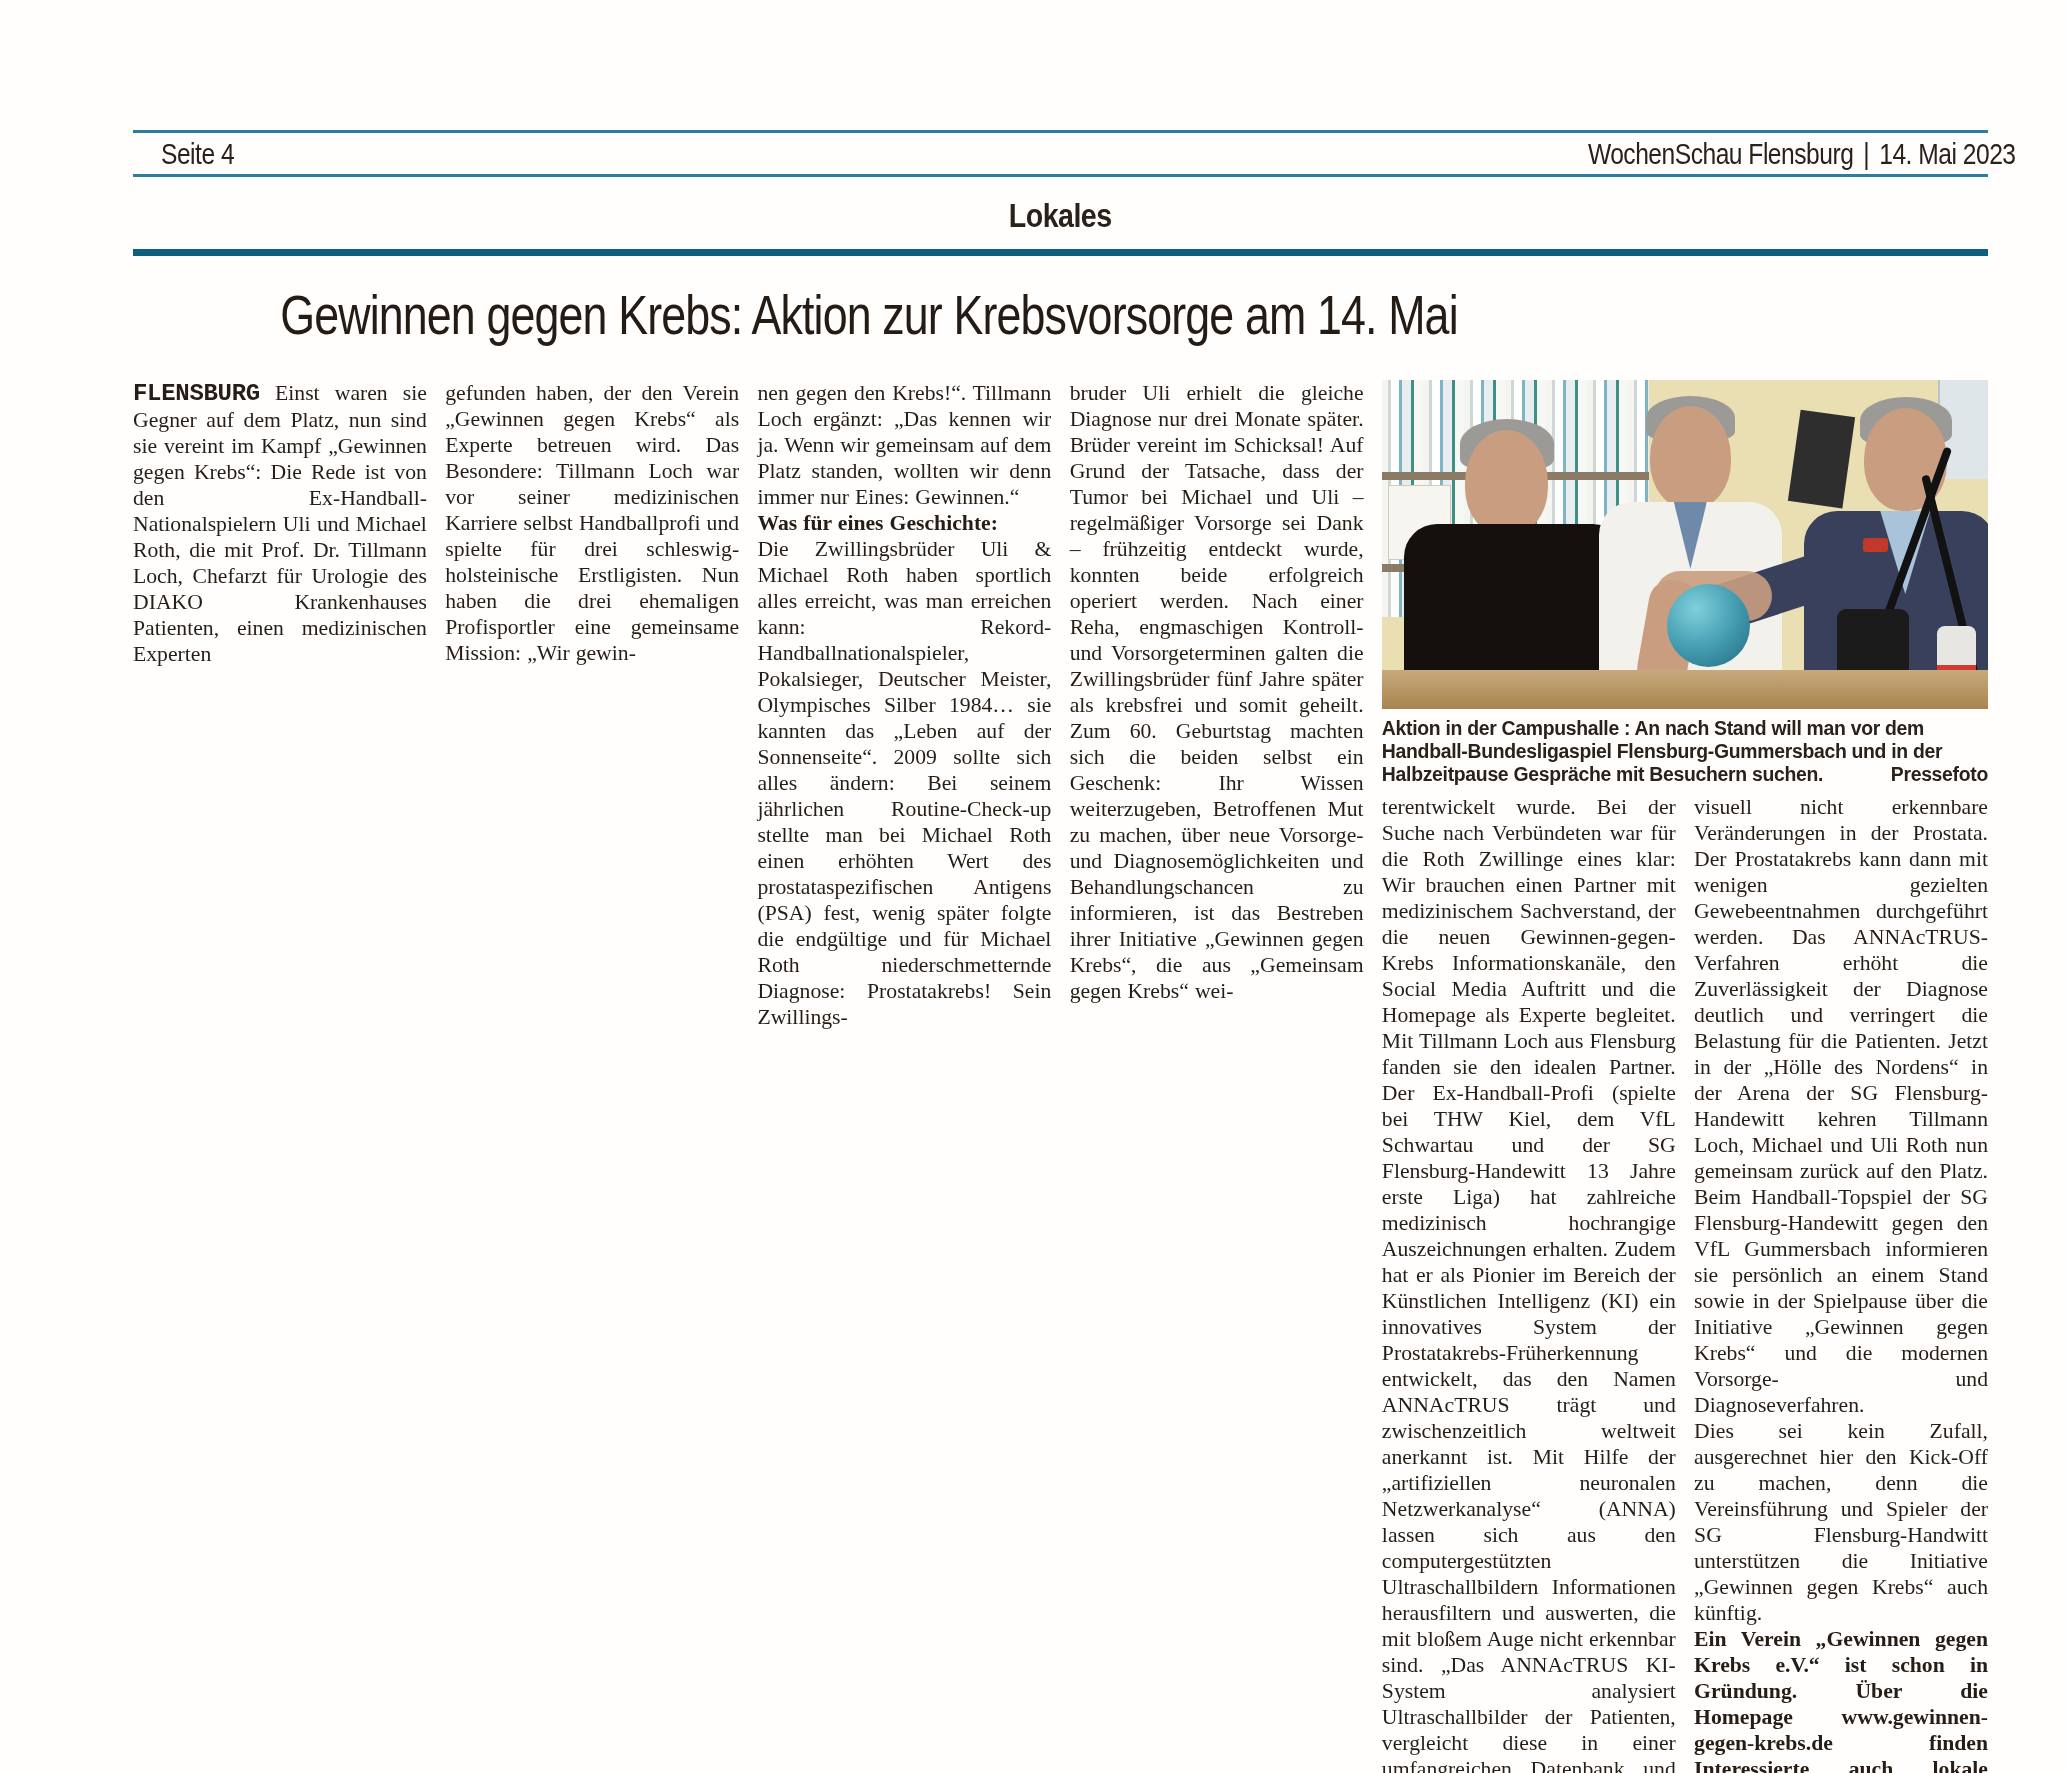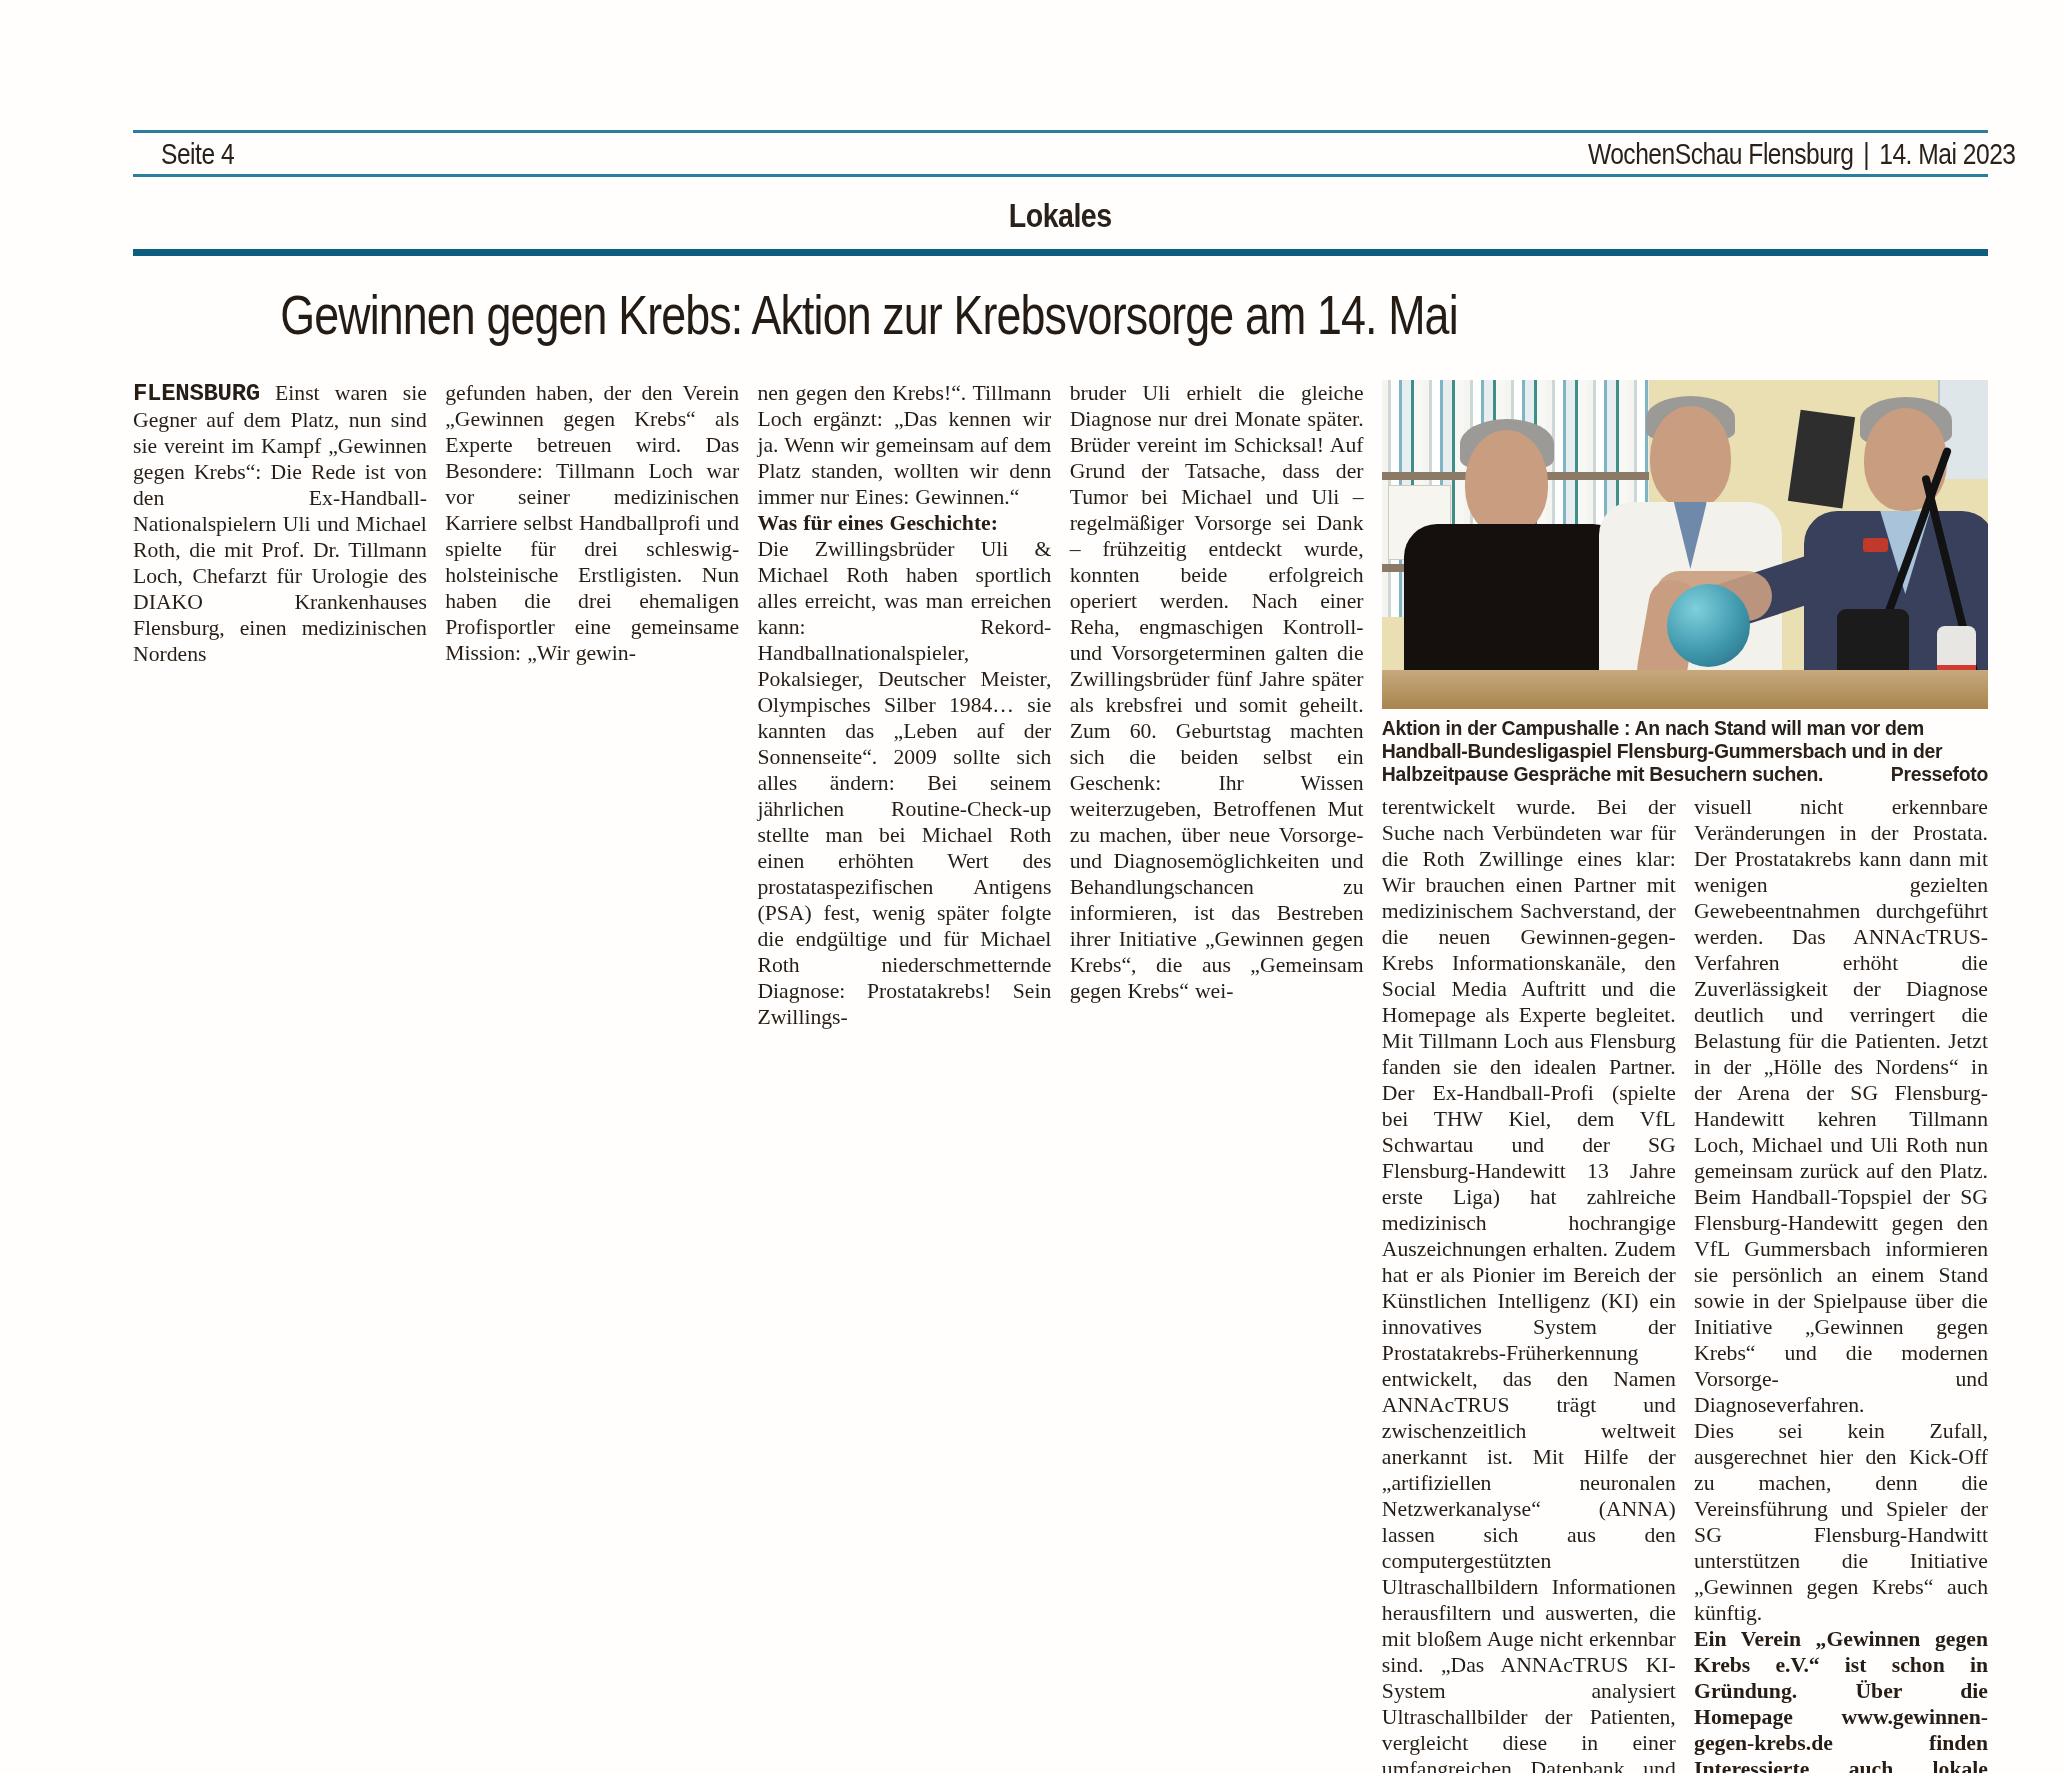--- a/index.html
+++ b/index.html
@@ -112,21 +112,21 @@
 
   <div class="rule rule-thick"></div>
 
   <h1 class="headline">
     <span class="cond">Gewinnen gegen Krebs: Aktion zur Krebsvorsorge am 14. Mai</span>
   </h1>
 
   <div class="columns">
 
     <div class="col">
-      <p><span class="lead">FLENSBURG</span> <span>Einst waren sie Gegner auf dem Platz, nun sind sie vereint im Kampf „Gewinnen gegen Krebs“: Die Rede ist von den Ex-Handball-Nationalspielern Uli und Michael Roth, die mit Prof. Dr. Tillmann Loch, Chefarzt für Urologie des DIAKO Krankenhauses Flensburg, einen medizinischen Nordens</span></p>
+      <p><span class="lead">FLENSBURG</span> <span>Einst waren sie Gegner auf dem Platz, nun sind sie vereint im Kampf „Gewinnen gegen Krebs“: Die Rede ist von den Ex-Handball-Nationalspielern Uli und Michael Roth, die mit Prof. Dr. Tillmann Loch, Chefarzt für Urologie des DIAKO Krankenhauses Patienten, einen medizinischen Experten</span></p>
     </div>
 
     <div class="col">
       <p>gefunden haben, der den Verein „Gewinnen gegen Krebs“ als Experte betreuen wird. Das Besondere: Tillmann Loch war vor seiner medizinischen Karriere selbst Handballprofi und spielte für drei schleswig- holsteinische Erstligisten. Nun haben die drei ehemaligen Profisportler eine gemeinsame Mission: „Wir gewin-</p>
     </div>
 
     <div class="col">
       <p>nen gegen den Krebs!“. Tillmann Loch ergänzt: „Das kennen wir ja. Wenn wir gemeinsam auf dem Platz standen, wollten wir denn immer nur Eines: Gewinnen.“</p>
       <p class="subhead">Was für eines Geschichte:</p>
       <p>Die Zwillingsbrüder Uli &amp; Michael Roth haben sportlich alles erreicht, was man erreichen kann: Rekord-Handballnationalspieler, Pokalsieger, Deutscher Meister, Olympisches Silber 1984… sie kannten das „Leben auf der Sonnenseite“. 2009 sollte sich alles ändern: Bei seinem jährlichen Routine-Check-up stellte man bei Michael Roth einen erhöhten Wert des prostataspezifischen Antigens (PSA) fest, wenig später folgte die endgültige und für Michael Roth niederschmetternde Diagnose: Prostatakrebs! Sein Zwillings-</p>

